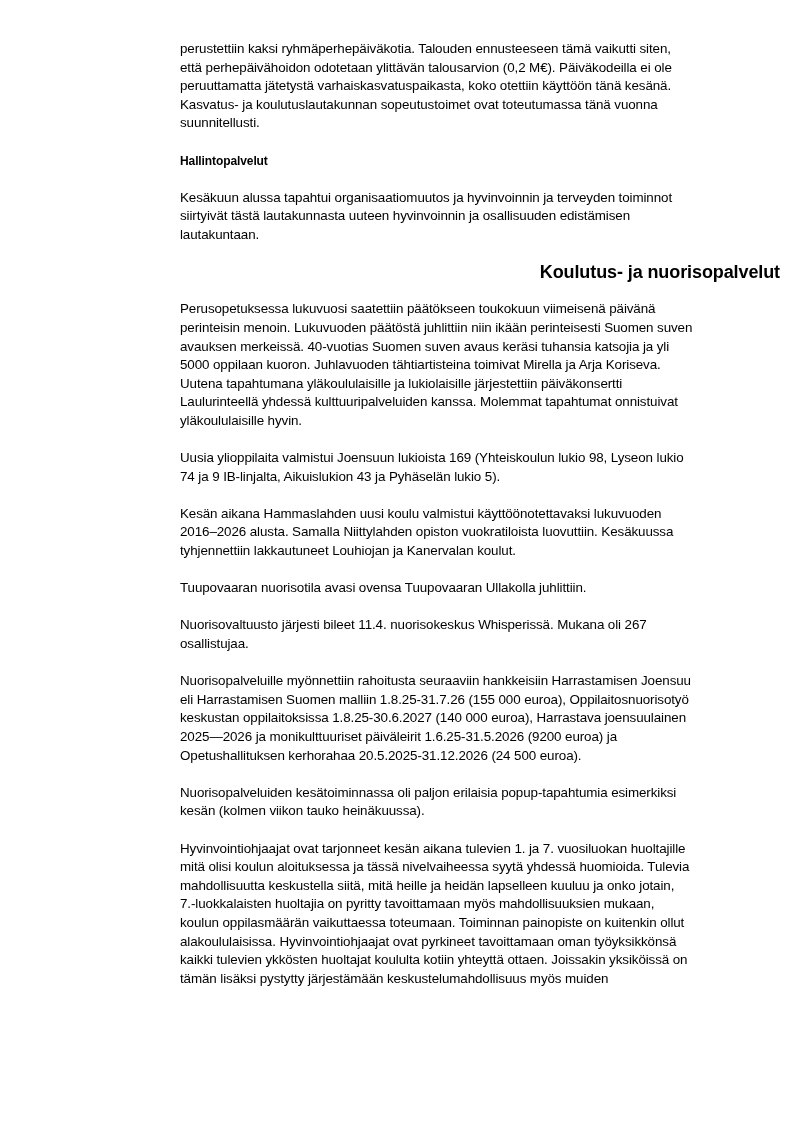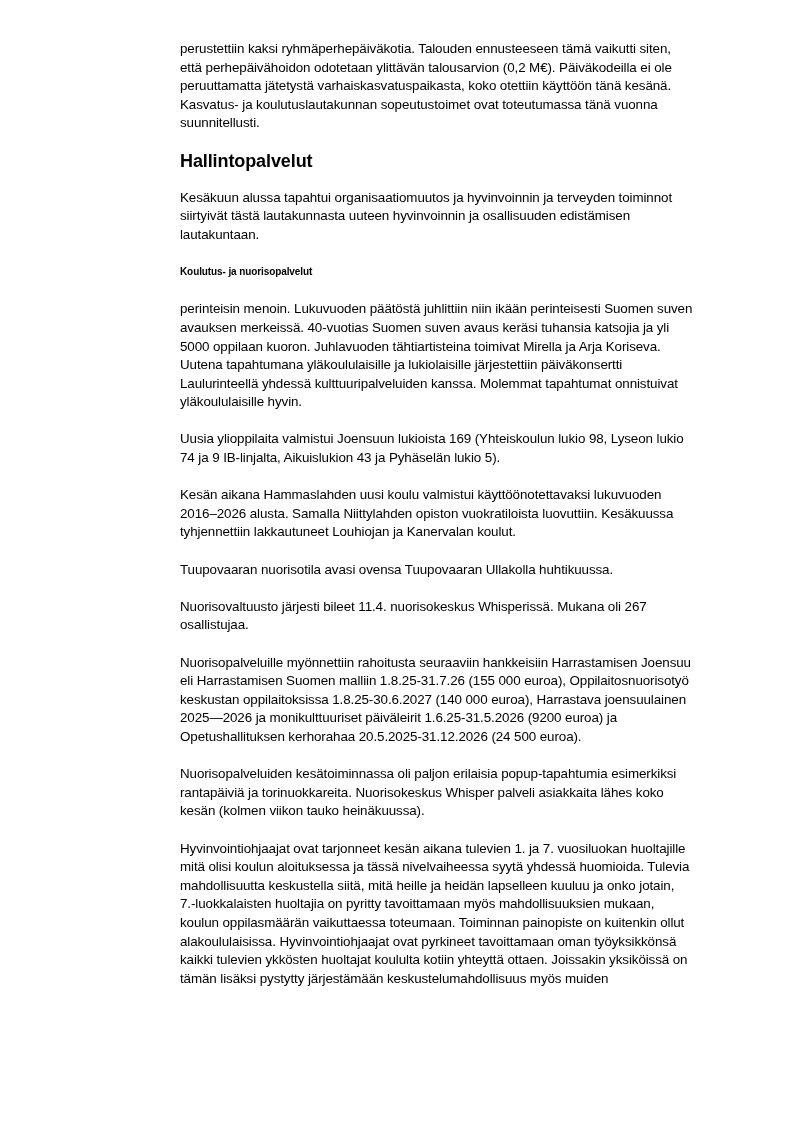--- a/index.html
+++ b/index.html
@@ -25,70 +25,70 @@
 <div class="page">
 
   <p class="para">
     <span class="line">perustettiin kaksi ryhmäperhepäiväkotia. Talouden ennusteeseen tämä vaikutti siten,</span>
     <span class="line">että perhepäivähoidon odotetaan ylittävän talousarvion (0,2 M€). Päiväkodeilla ei ole</span>
     <span class="line">peruuttamatta jätetystä varhaiskasvatuspaikasta, koko otettiin käyttöön tänä kesänä.</span>
     <span class="line">Kasvatus- ja koulutuslautakunnan sopeutustoimet ovat toteutumassa tänä vuonna</span>
     <span class="line">suunnitellusti.</span>
   </p>
 
-  <h2 class="heading" style="font-size:18px;">Hallintopalvelut</h2>
+  <h2 class="heading" style="font-size:12px;">Hallintopalvelut</h2>
 
   <p class="para">
     <span class="line">Kesäkuun alussa tapahtui organisaatiomuutos ja hyvinvoinnin ja terveyden toiminnot</span>
     <span class="line">siirtyivät tästä lautakunnasta uuteen hyvinvoinnin ja osallisuuden edistämisen</span>
     <span class="line">lautakuntaan.</span>
   </p>
 
-  <h2 class="heading" style="font-size:10px;">Koulutus- ja nuorisopalvelut</h2>
+  <h2 class="heading" style="font-size:18px;text-align:right;">Koulutus- ja nuorisopalvelut</h2>
 
   <p class="para">
+    <span class="line">Perusopetuksessa lukuvuosi saatettiin päätökseen toukokuun viimeisenä päivänä</span>
     <span class="line">perinteisin menoin. Lukuvuoden päätöstä juhlittiin niin ikään perinteisesti Suomen suven</span>
     <span class="line">avauksen merkeissä. 40-vuotias Suomen suven avaus keräsi tuhansia katsojia ja yli</span>
     <span class="line">5000 oppilaan kuoron. Juhlavuoden tähtiartisteina toimivat Mirella ja Arja Koriseva.</span>
     <span class="line">Uutena tapahtumana yläkoululaisille ja lukiolaisille järjestettiin päiväkonsertti</span>
     <span class="line">Laulurinteellä yhdessä kulttuuripalveluiden kanssa. Molemmat tapahtumat onnistuivat</span>
     <span class="line">yläkoululaisille hyvin.</span>
   </p>
 
   <p class="para">
     <span class="line">Uusia ylioppilaita valmistui Joensuun lukioista 169 (Yhteiskoulun lukio 98, Lyseon lukio</span>
     <span class="line">74 ja 9 IB-linjalta, Aikuislukion 43 ja Pyhäselän lukio 5).</span>
   </p>
 
   <p class="para">
     <span class="line">Kesän aikana Hammaslahden uusi koulu valmistui käyttöönotettavaksi lukuvuoden</span>
     <span class="line">2016–2026 alusta. Samalla Niittylahden opiston vuokratiloista luovuttiin. Kesäkuussa</span>
     <span class="line">tyhjennettiin lakkautuneet Louhiojan ja Kanervalan koulut.</span>
   </p>
 
   <p class="para">
-    <span class="line">Tuupovaaran nuorisotila avasi ovensa Tuupovaaran Ullakolla huhtikuussa.</span>
+    <span class="line">Tuupovaaran nuorisotila avasi ovensa Tuupovaaran Ullakolla juhlittiin.</span>
   </p>
 
   <p class="para">
     <span class="line">Nuorisovaltuusto järjesti bileet 11.4. nuorisokeskus Whisperissä. Mukana oli 267</span>
     <span class="line">osallistujaa.</span>
   </p>
 
   <p class="para">
     <span class="line">Nuorisopalveluille myönnettiin rahoitusta seuraaviin hankkeisiin Harrastamisen Joensuu</span>
     <span class="line">eli Harrastamisen Suomen malliin 1.8.25-31.7.26 (155 000 euroa), Oppilaitosnuorisotyö</span>
     <span class="line">keskustan oppilaitoksissa 1.8.25-30.6.2027 (140 000 euroa), Harrastava joensuulainen</span>
     <span class="line">2025—2026 ja monikulttuuriset päiväleirit 1.6.25-31.5.2026 (9200 euroa) ja</span>
     <span class="line">Opetushallituksen kerhorahaa 20.5.2025-31.12.2026 (24 500 euroa).</span>
   </p>
 
   <p class="para">
     <span class="line">Nuorisopalveluiden kesätoiminnassa oli paljon erilaisia popup-tapahtumia esimerkiksi</span>
-    <span class="line">rantapäiviä ja torinuokkareita. Nuorisokeskus Whisper palveli asiakkaita lähes koko</span>
     <span class="line">kesän (kolmen viikon tauko heinäkuussa).</span>
   </p>
 
   <p class="para">
     <span class="line">Hyvinvointiohjaajat ovat tarjonneet kesän aikana tulevien 1. ja 7. vuosiluokan huoltajille</span>
     <span class="line">mitä olisi koulun aloituksessa ja tässä nivelvaiheessa syytä yhdessä huomioida. Tulevia</span>
     <span class="line">mahdollisuutta keskustella siitä, mitä heille ja heidän lapselleen kuuluu ja onko jotain,</span>
     <span class="line">7.-luokkalaisten huoltajia on pyritty tavoittamaan myös mahdollisuuksien mukaan,</span>
     <span class="line">koulun oppilasmäärän vaikuttaessa toteumaan. Toiminnan painopiste on kuitenkin ollut</span>
     <span class="line">alakoululaisissa. Hyvinvointiohjaajat ovat pyrkineet tavoittamaan oman työyksikkönsä</span>

